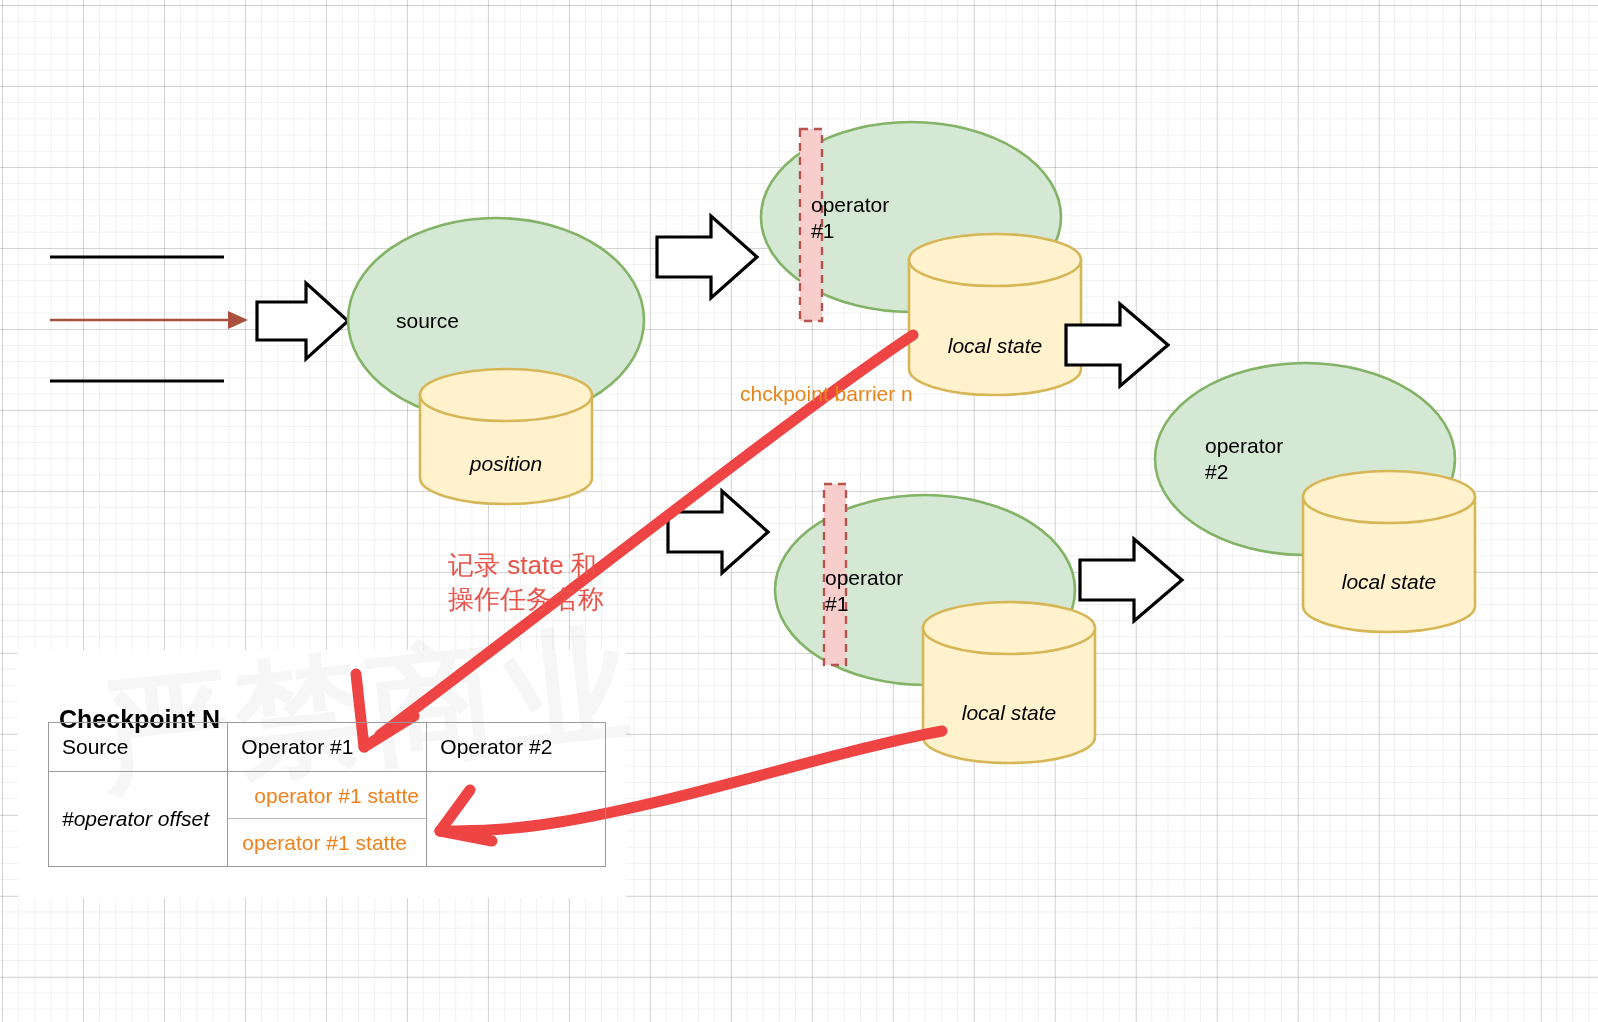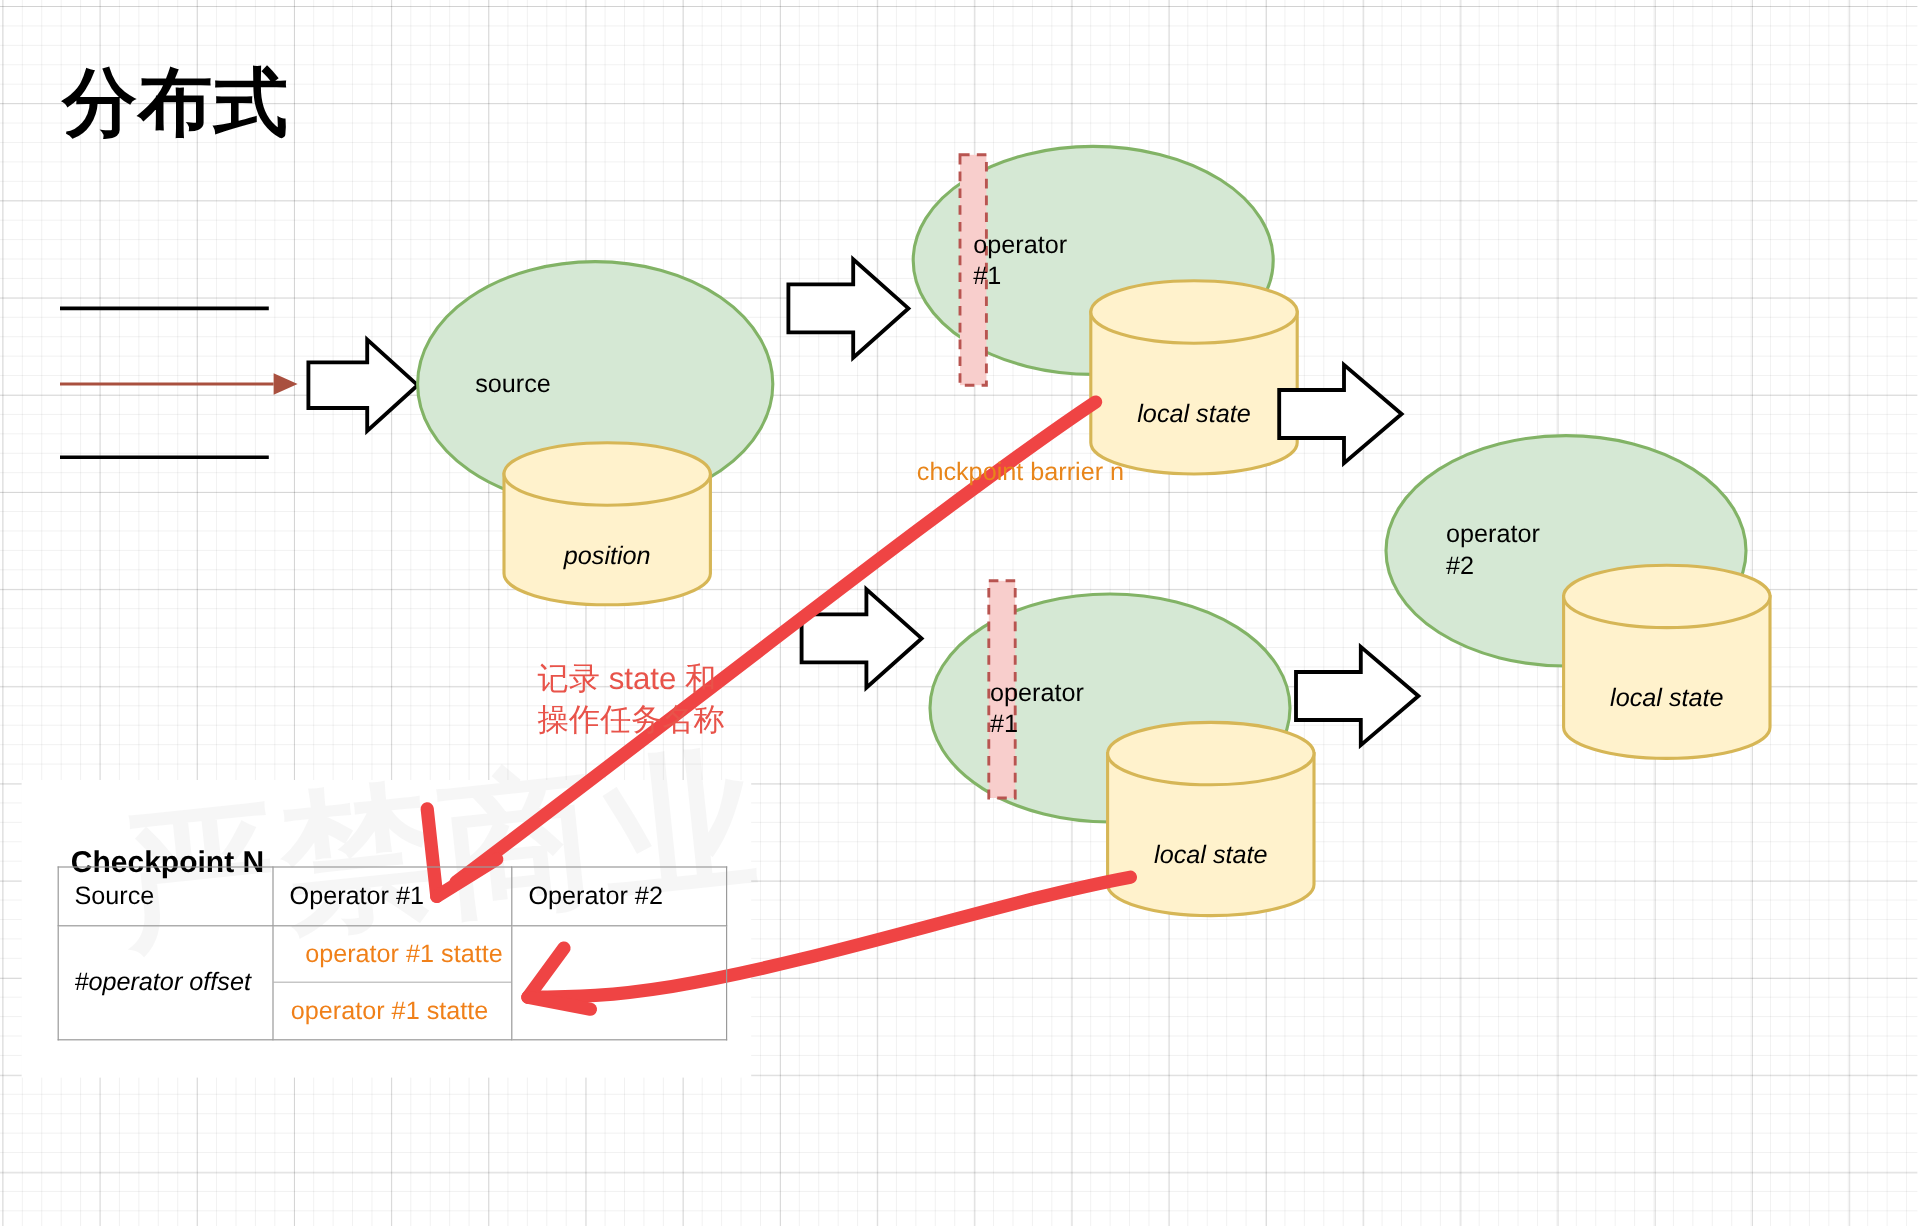--- a/index.html
+++ b/index.html
@@ -81,21 +81,21 @@
     text-align: center;
     color: #000000;
     font-size: 21px;
     white-space: nowrap;
     pointer-events: none;
     font-style: italic;
   }
 
   
   #ann-barrier {
-    left: 764px; top: 382px;
+    left: 740px; top: 382px;
     color: #e8851a;
     font-size: 21px;
     white-space: nowrap;
   }
   #ann-record {
     left: 448px; top: 548px;
     color: #e8534a;
     font-size: 26px;
     line-height: 1.32;
     white-space: pre-line;
@@ -212,21 +212,20 @@
       <path d="M 364 747 L 414 716" fill="none" stroke="#ef4444" stroke-width="11" stroke-linecap="round"></path>
     </g>
 
     <g>
       <path d="M 942 731 C 830 752 690 800 560 822 C 510 830 480 831 440 831" fill="none" stroke="#ef4444" stroke-width="11" stroke-linecap="round"></path>
       <path d="M 470 790 L 440 831" fill="none" stroke="#ef4444" stroke-width="11" stroke-linecap="round"></path>
       <path d="M 440 831 L 492 841" fill="none" stroke="#ef4444" stroke-width="11" stroke-linecap="round"></path>
     </g>
   </svg>
 
-  <div class="txt" id="page-title">分布式</div>
 
   <div class="node-label" style="left:396px; top:308px; width:200px;">source</div>
   <div class="cyl-label" style="left:406px; top:452px; width:200px;">position</div>
 
   <div class="node-label" style="left:811px; top:192px; width:200px;">operator
 #1</div>
   <div class="cyl-label" style="left:895px; top:334px; width:200px;">local state</div>
 
   <div class="node-label" style="left:825px; top:565px; width:200px;">operator
 #1</div>

